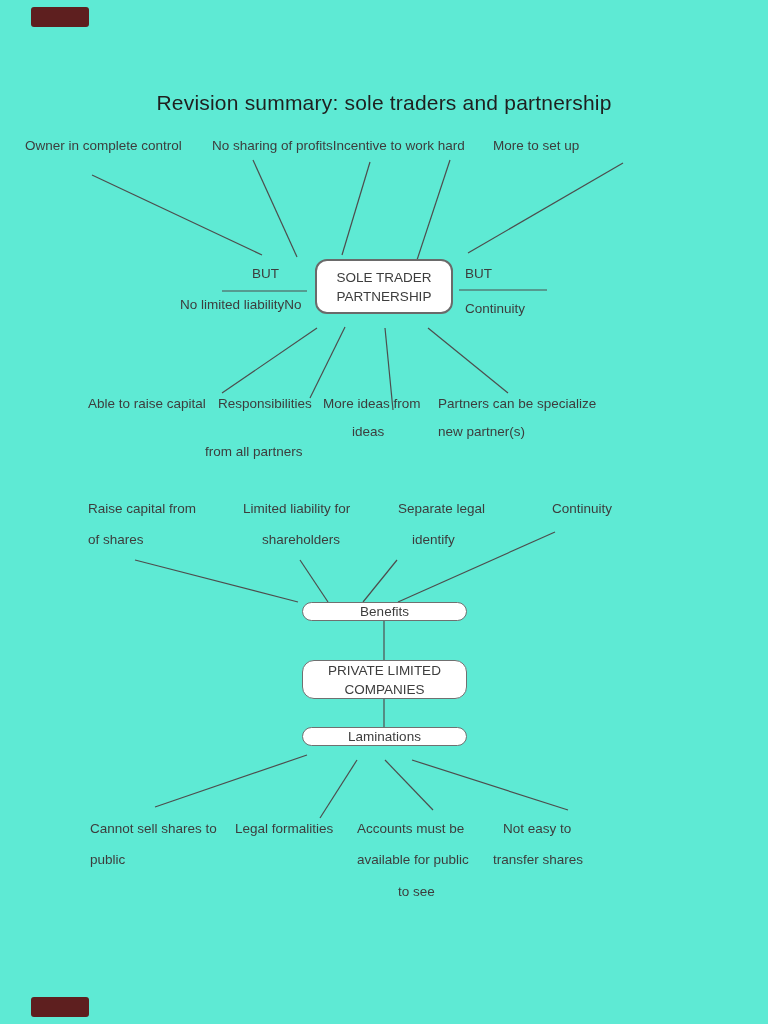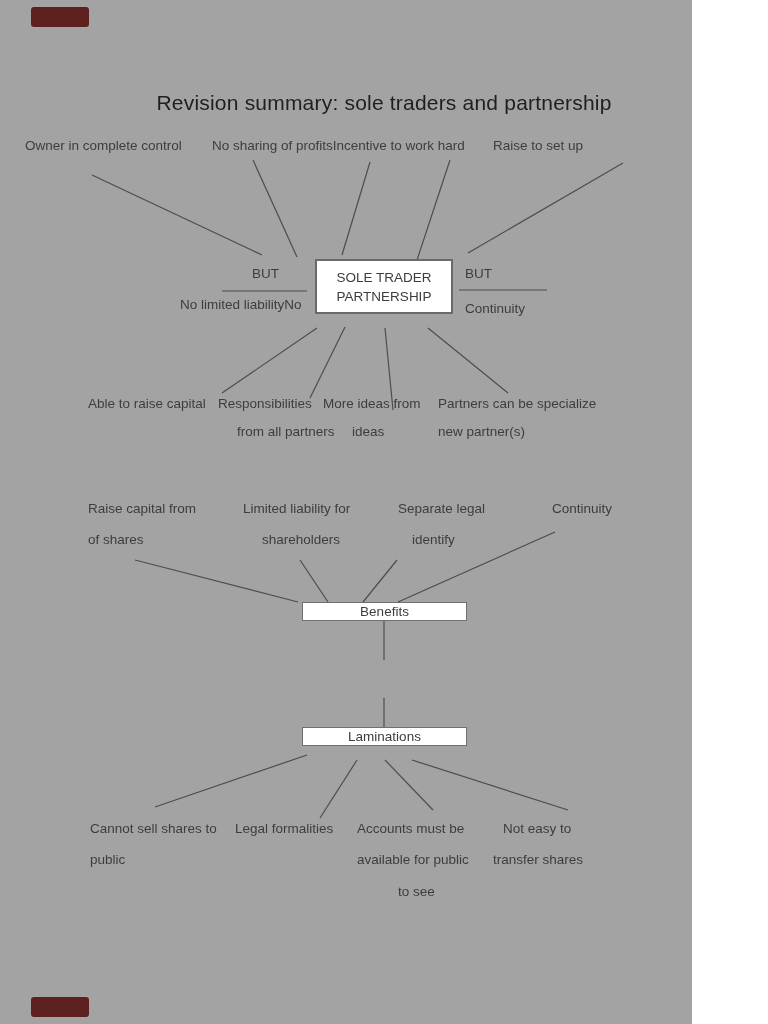--- a/index.html
+++ b/index.html
@@ -2,23 +2,23 @@
 <html><head>
 <meta charset="utf-8">
 <style>
   html, body {
     margin: 0;
     padding: 0;
     background: #ffffff;
   }
   .page {
     position: relative;
-    width: 692px;
+    width: 768px;
     height: 1024px;
-    background: #a3a3a3;
+    background: #5eead4;
     overflow: hidden;
     font-family: "Liberation Sans", sans-serif;
     color: #3d3d3d;
   }
   #connector-svg {
     position: absolute;
     left: 0; top: 0;
     width: 768px; height: 1024px;
     pointer-events: none;
   }
@@ -43,20 +43,21 @@
     box-sizing: border-box;
     background: #ffffff;
     display: flex;
     flex-direction: column;
     align-items: center;
     justify-content: center;
     text-align: center;
     font-size: 13.5px;
     color: #3d3d3d;
     line-height: 19px;
+    border-radius: 12px;
   }
   .center-box { border: 2px solid #6a6a6a; }
   .thin-box   { border: 1px solid #707070; }
   .corner-mark {
     position: absolute;
     width: 58px;
     height: 20px;
     border-radius: 3px;
   }
 </style>
@@ -89,53 +90,57 @@
       <line x1="412" y1="760" x2="568" y2="810" stroke="#4d4d4d" stroke-width="1.2"></line>
     </svg>
 
   <div class="corner-mark" id="corner-top" style="left: 31px; top: 7px; background: rgb(94, 31, 31);"></div>
   <div class="corner-mark" id="corner-bottom" style="left: 31px; top: 997px; background: rgb(94, 31, 31);"></div>
 
   <div class="diagram-title" style="top:91px;">Revision summary: sole traders and partnership</div>
 
   <div class="lbl" style="left:25px; top:138px;">Owner in complete control</div>
   <div class="lbl" style="left:212px; top:138px;">No sharing of profitsIncentive to work hard</div>
-  <div class="lbl" style="left:493px; top:138px;">Raise to set up</div>
+  <div class="lbl" style="left:493px; top:138px;">More to set up</div>
 
   <div class="lbl" style="left:252px; top:266px;">BUT</div>
   <div class="lbl" style="left:465px; top:266px;">BUT</div>
   <div class="lbl" style="left:180px; top:297px;">No limited liabilityNo</div>
   <div class="lbl" style="left:465px; top:301px;">Continuity</div>
 
   <div class="node-box center-box" style="left:315px; top:259px; width:138px; height:55px;">
     <span>SOLE TRADER</span>
     <span>PARTNERSHIP</span>
   </div>
 
   <div class="lbl" style="left:88px; top:396px;">Able to raise capital</div>
   <div class="lbl" style="left:218px; top:396px;">Responsibilities</div>
-  <div class="lbl" style="left:205px; top:424px;margin-left:32px;">from all partners</div>
+  <div class="lbl" style="left:205px; top:444px;">from all partners</div>
   <div class="lbl" style="left:323px; top:396px;">More ideas from</div>
   <div class="lbl" style="left:352px; top:424px;">ideas</div>
   <div class="lbl" style="left:438px; top:396px;">Partners can be specialize</div>
   <div class="lbl" style="left:438px; top:424px;">new partner(s)</div>
 
 
   <div class="lbl" style="left:88px; top:501px;">Raise capital from</div>
   <div class="lbl" style="left:88px; top:532px;">of shares</div>
   <div class="lbl" style="left:243px; top:501px;">Limited liability for</div>
   <div class="lbl" style="left:262px; top:532px;">shareholders</div>
   <div class="lbl" style="left:398px; top:501px;">Separate legal</div>
   <div class="lbl" style="left:412px; top:532px;">identify</div>
   <div class="lbl" style="left:552px; top:501px;">Continuity</div>
 
   <div class="node-box thin-box" style="left:302px; top:602px; width:165px; height:19px;">
     <span>Benefits</span>
   </div>
 
+  <div class="node-box thin-box" style="left:302px; top:660px; width:165px; height:39px;">
+    <span>PRIVATE LIMITED</span>
+    <span>COMPANIES</span>
+  </div>
 
   <div class="node-box thin-box" style="left:302px; top:727px; width:165px; height:19px;align-items:center;">
     <span>Laminations</span>
   </div>
 
   <div class="lbl" style="left:90px; top:821px;">Cannot sell shares to</div>
   <div class="lbl" style="left:90px; top:852px;">public</div>
   <div class="lbl" style="left:235px; top:821px;">Legal formalities</div>
   <div class="lbl" style="left:357px; top:821px;">Accounts must be</div>
   <div class="lbl" style="left:357px; top:852px;">available for public</div>

